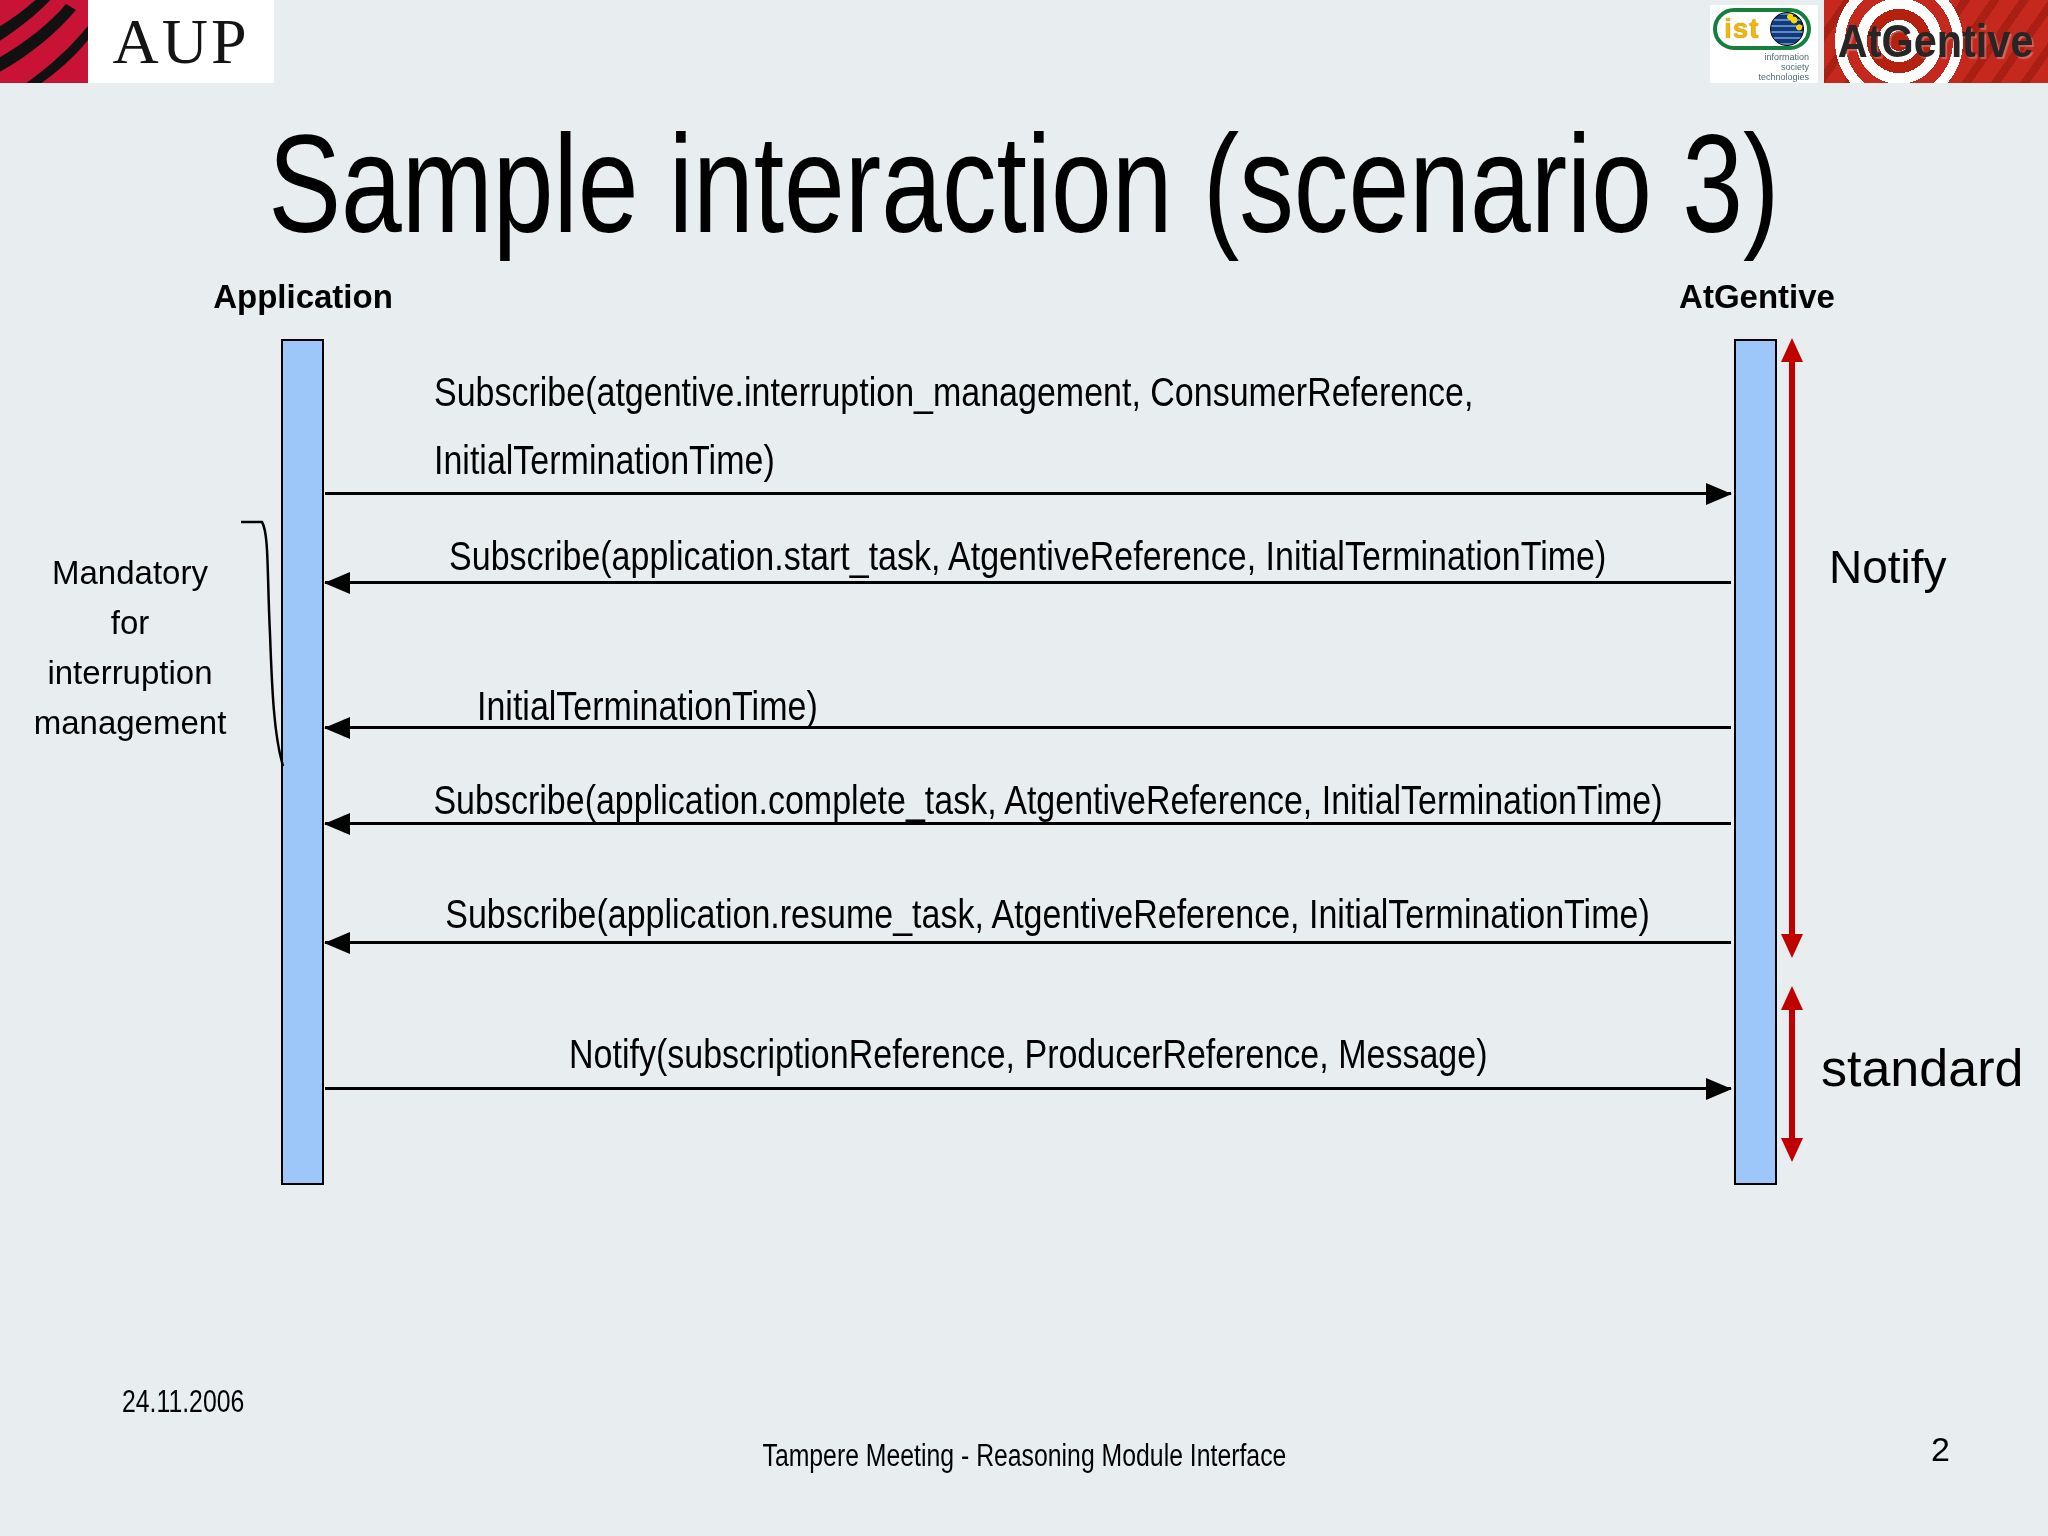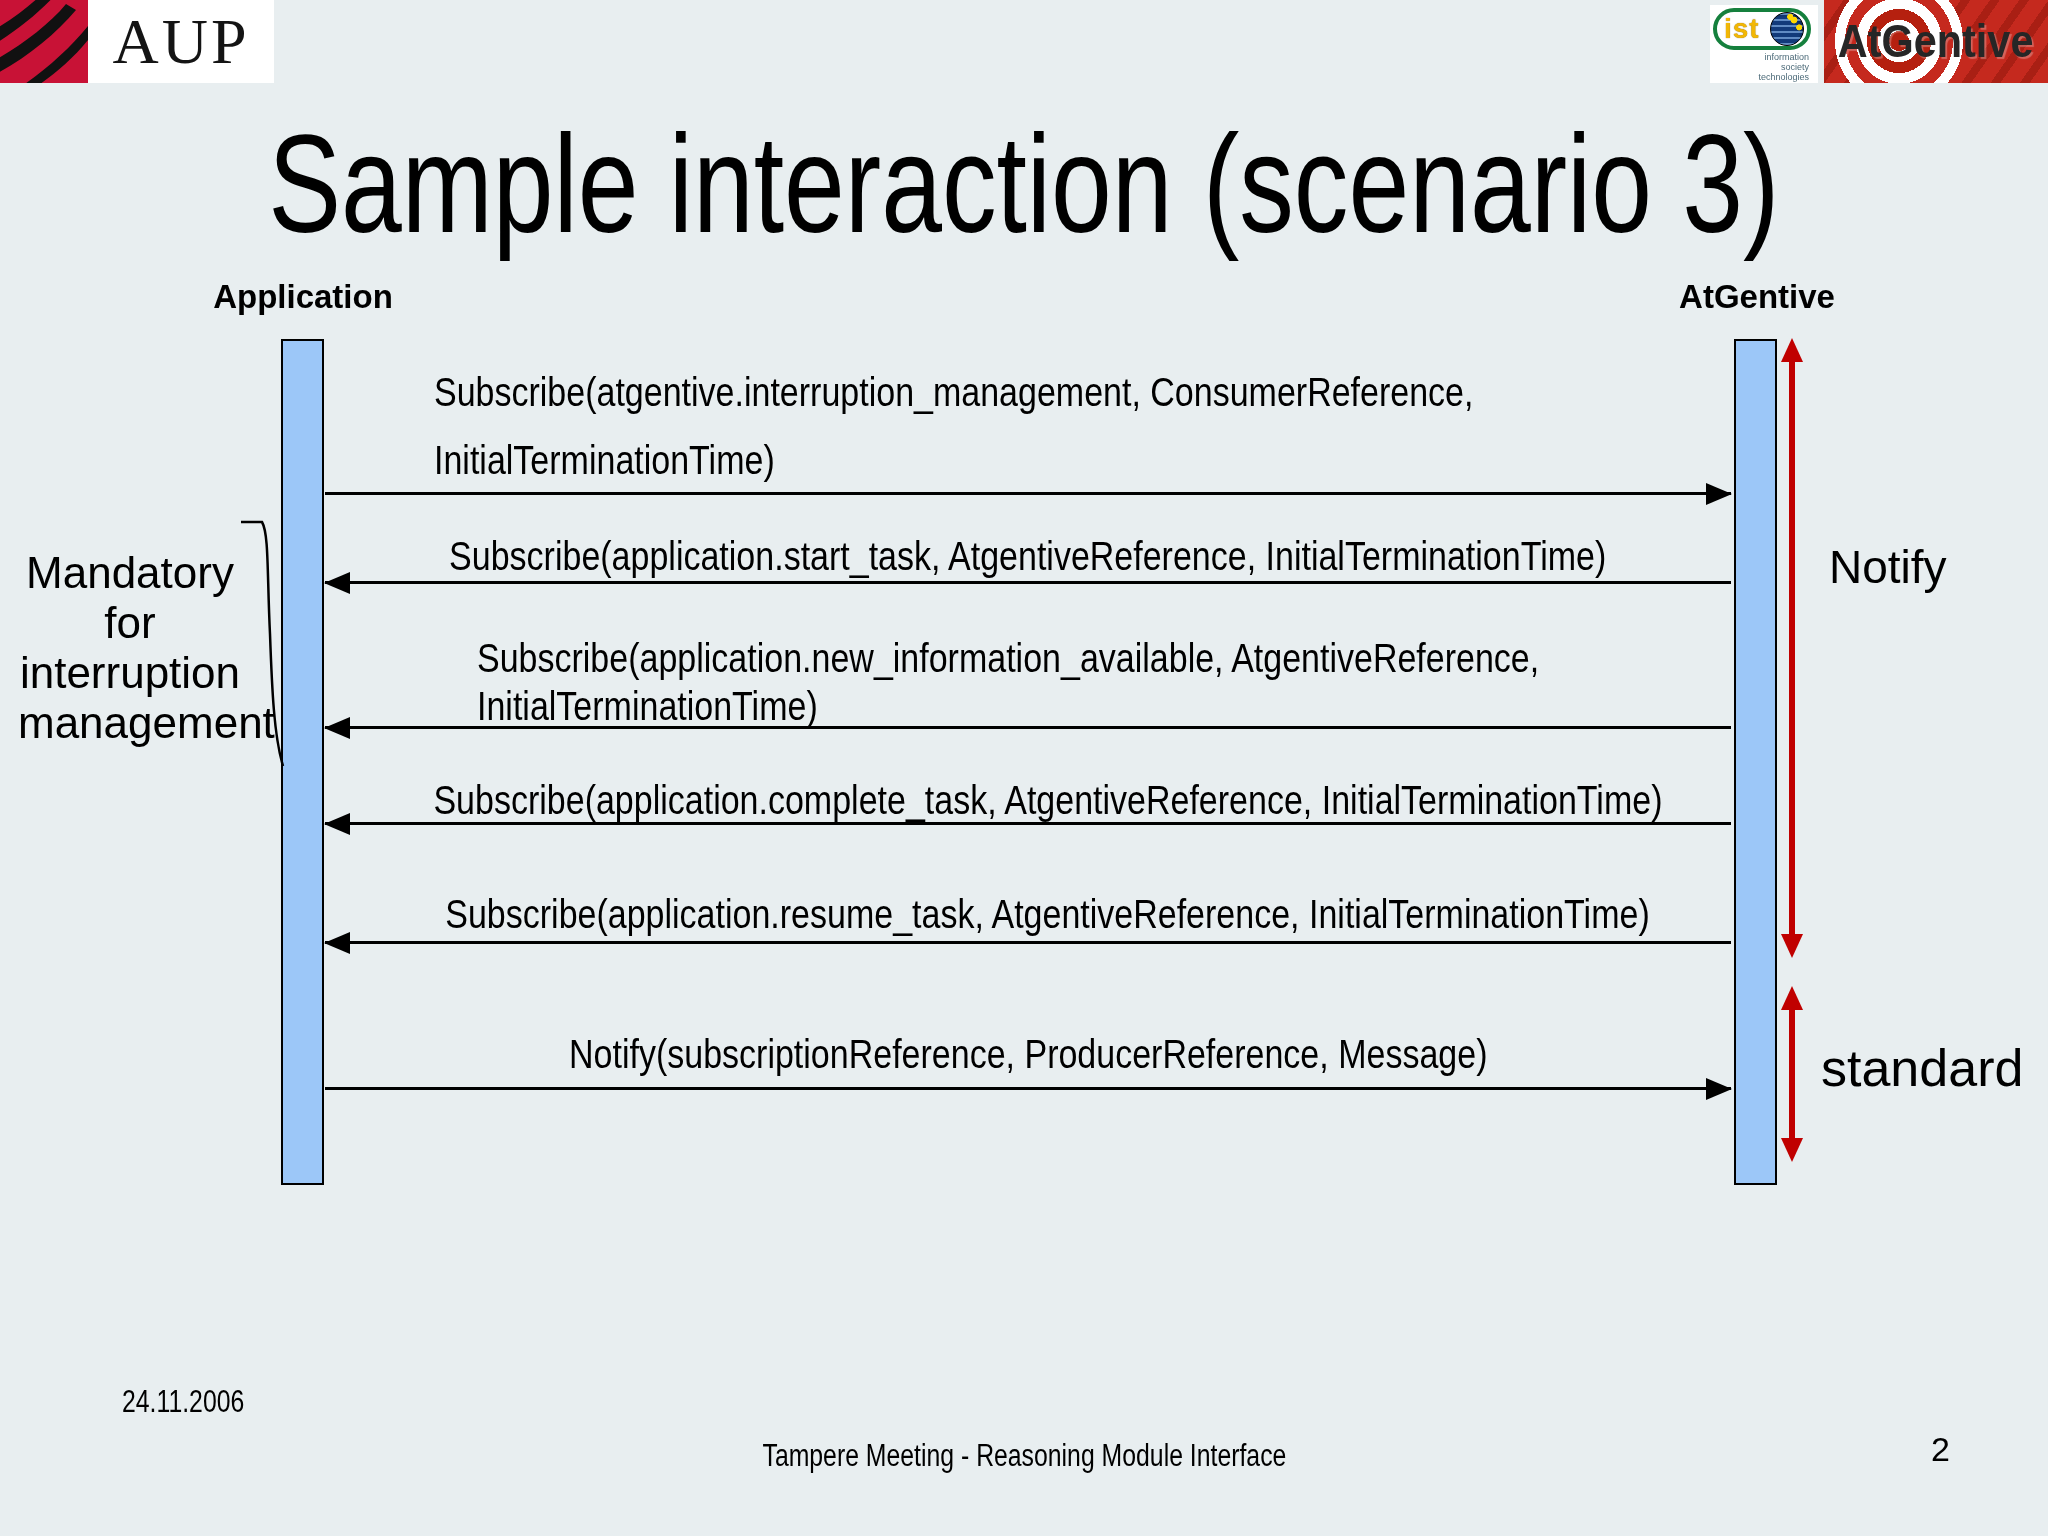--- a/index.html
+++ b/index.html
@@ -59,21 +59,21 @@
   .msg-center { left:325px; width:1406px; text-align:center; }
   .msg-line .squish { transform:scaleX(0.85); }
   .msg-line .squish-l { transform:scaleX(0.85); }
 
   .msg-arrow { position:absolute; left:325px; width:1406px; height:3px; background:#000; }
   .arr-right::after { content:''; position:absolute; right:-1px; top:50%; transform:translateY(-50%);
     width:0; height:0; border-top:11px solid transparent; border-bottom:11px solid transparent; border-left:26px solid #000; }
   .arr-left::before { content:''; position:absolute; left:-1px; top:50%; transform:translateY(-50%);
     width:0; height:0; border-top:11px solid transparent; border-bottom:11px solid transparent; border-right:26px solid #000; }
 
-  .note { position:absolute; left:18px; top:548px; width:224px; text-align:center; font-size:44px; line-height:50px; }
+  .note { position:absolute; left:18px; top:548px; width:224px; text-align:center; font-size:33px; line-height:50px; }
   .bracket { position:absolute; left:233px; top:512px; }
 
   .phase-arrow { position:absolute; left:1789px; width:6px; background:#C00000; }
   .phase-arrow::before { content:''; position:absolute; top:-24px; left:50%; transform:translateX(-50%);
     width:0; height:0; border-left:11px solid transparent; border-right:11px solid transparent; border-bottom:24px solid #C00000; }
   .phase-arrow::after { content:''; position:absolute; bottom:-24px; left:50%; transform:translateX(-50%);
     width:0; height:0; border-left:11px solid transparent; border-right:11px solid transparent; border-top:24px solid #C00000; }
   .phase-label { position:absolute; font-size:45px; white-space:nowrap; }
 
   
@@ -123,21 +123,20 @@
   <div class="lifeline" style="left:281px;"></div>
   <div class="lifeline" style="left:1734px;"></div>
 
   <div class="msg-line" style="left:434px; top:370px;"><span class="squish-l">Subscribe(atgentive.interruption_management, ConsumerReference,</span></div>
   <div class="msg-line" style="left:434px; top:438px;"><span class="squish-l">InitialTerminationTime)</span></div>
   <div class="msg-arrow arr-right" style="top:492px;"></div>
 
   <div class="msg-line msg-center" style="top:534px;"><span class="squish">Subscribe(application.start_task, AtgentiveReference, InitialTerminationTime)</span></div>
   <div class="msg-arrow arr-left" style="top:581px;"></div>
 
-  <div class="msg-line" style="left:477px; top:636px;"><span class="squish-l">Subscribe(application.new_information_available, AtgentiveReference,</span></div>
   <div class="msg-line" style="left:477px; top:684px;"><span class="squish-l">InitialTerminationTime)</span></div>
   <div class="msg-arrow arr-left" style="top:726px;"></div>
 
   <div class="msg-line msg-center" style="top:778px;"><span class="squish">Subscribe(application.complete_task, AtgentiveReference, InitialTerminationTime)</span></div>
   <div class="msg-arrow arr-left" style="top:822px;"></div>
 
   <div class="msg-line msg-center" style="top:892px;padding-left:14px;"><span class="squish">Subscribe(application.resume_task, AtgentiveReference, InitialTerminationTime)</span></div>
   <div class="msg-arrow arr-left" style="top:941px;"></div>
 
   <div class="msg-line msg-center" style="top:1032px;"><span class="squish">Notify(subscriptionReference, ProducerReference, Message)</span></div>

